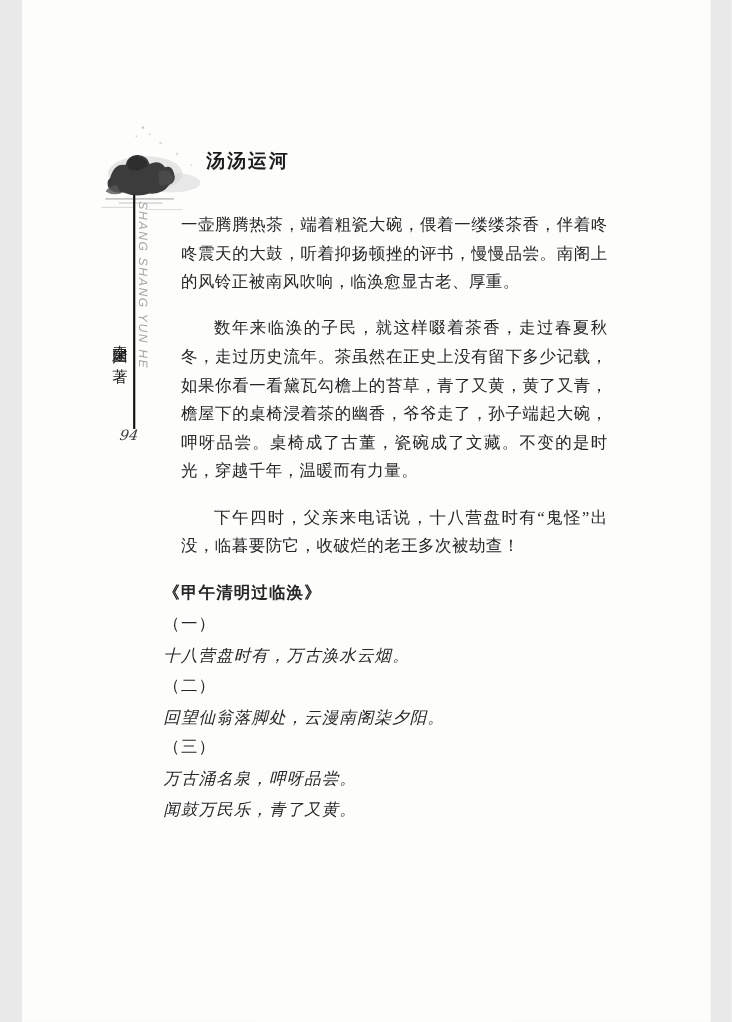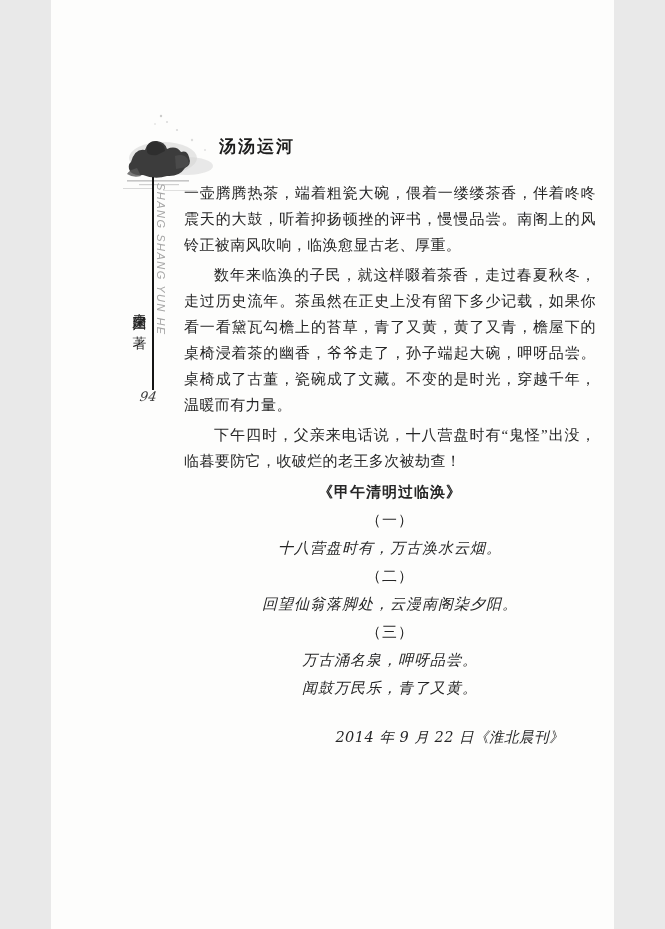--- a/index.html
+++ b/index.html
@@ -1,18 +1,18 @@
 <!DOCTYPE html>
 <html><head>
 <meta charset="utf-8">
 <style>
   html,body{margin:0;padding:0;background:#e9e9e9;}
   .page{
     position:relative;
-    width:563px;height:929px;
+    width:626px;height:929px;
     margin:0 auto;
     background:#fdfdfc;
     overflow:hidden;
     font-family:"Liberation Serif","DejaVu Serif",serif;
     color:#262626;
   }
   
   .ink-art{position:absolute;left:66px;top:110px;width:104px;height:88px;}
   .running-title{
     position:absolute;left:168px;top:135px;
@@ -37,24 +37,24 @@
     position:absolute;left:89px;top:389px;
     font-family:"DejaVu Serif","Liberation Serif",serif;
     font-style:italic;font-size:13px;color:#3b3b3b;transform:skewX(-8deg);
   }
   
   .main-col{
     position:absolute;left:129px;top:176px;width:420px;
     font-size:15px;line-height:26px;text-align:justify;
     letter-spacing:0.4px;
   }
-  .main-col p{margin:4px;}
+  .main-col p{margin:16px;}
   .main-col p.indent{text-indent:2em;}
   
-  .poem{margin-top:4px;text-align:center;line-height:28px;}
+  .poem{margin-top:4px;line-height:28px;}
   .poem-title{font-weight:bold;font-size:15px;letter-spacing:1px;}
   .poem-num{font-size:15px;letter-spacing:1px;}
   .poem-line{
     font-size:15px;font-style:italic;letter-spacing:1px;
     font-family:"DejaVu Serif","Liberation Serif",serif;
   }
   
   .source-line{
     margin-top:22px;text-align:right;padding-right:36px;
     font-size:14.5px;font-style:italic;letter-spacing:0.5px;
@@ -114,16 +114,15 @@
         <div class="poem-line">回望仙翁落脚处，云漫南阁柒夕阳。</div>
       </div>
 
       <div>
         <div class="poem-num">（三）</div>
         <div class="poem-line">万古涌名泉，呷呀品尝。</div>
         <div class="poem-line">闻鼓万民乐，青了又黄。</div>
       </div>
     </div>
 
-    <div class="source-line">2014 年 9 月 22 日《淮北晨刊》</div>
   </div>
 
 </div>
 
 </body></html>

